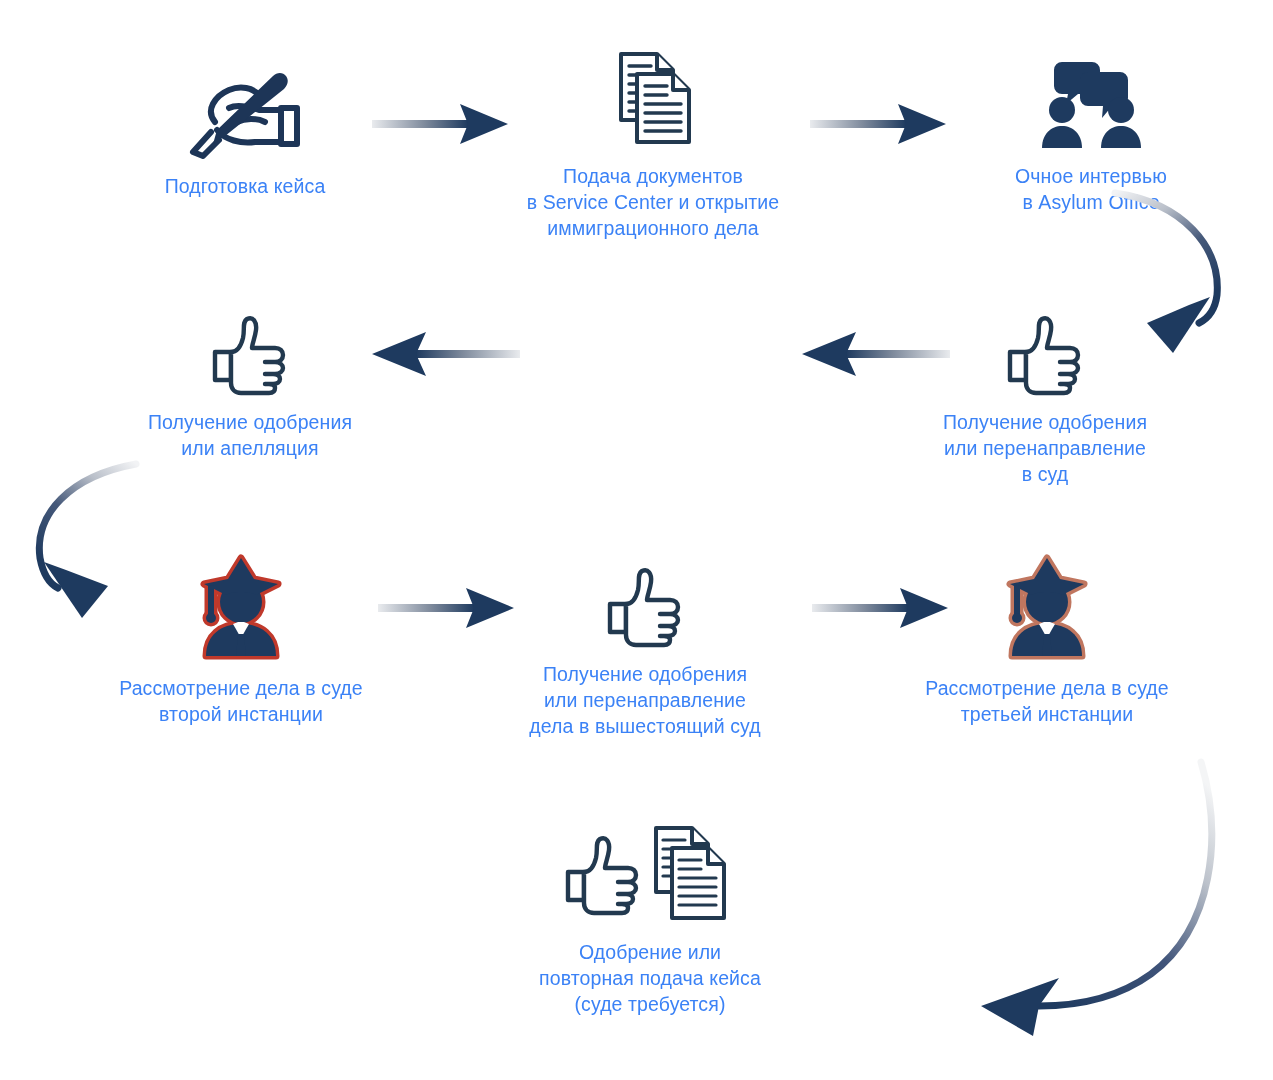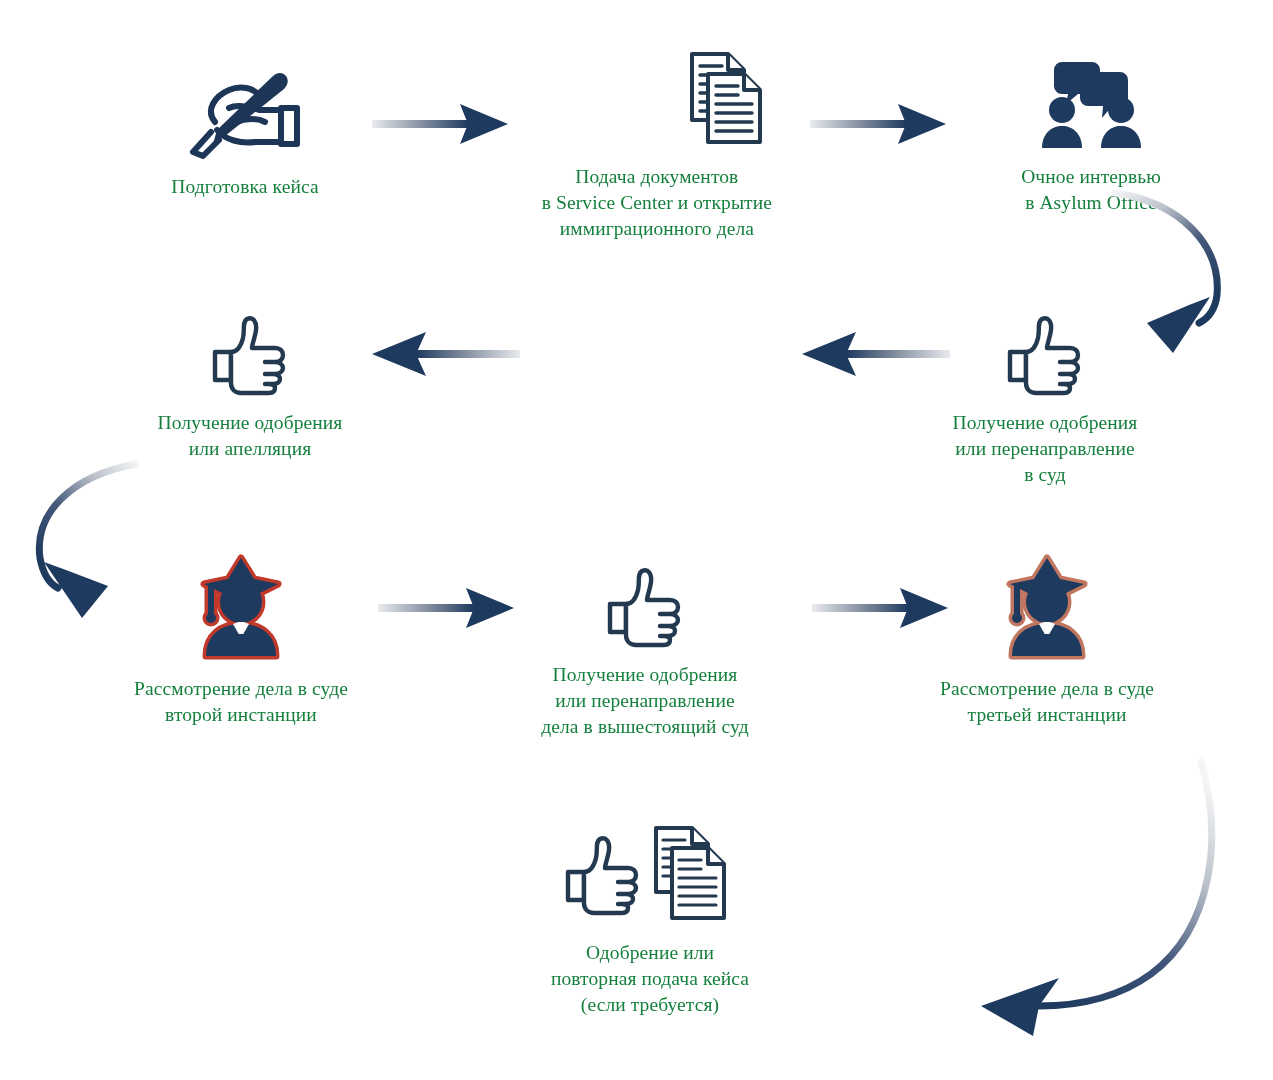--- a/index.html
+++ b/index.html
@@ -25,24 +25,23 @@
     text-align: center;
   }
   .node-icon {
     display: block;
     line-height: 0;
   }
   .node-label {
     margin-top: 14px;
     font-size: 19.5px;
     line-height: 1.33;
-    color: #15803d;
+    color: #3b82f6;
     white-space: pre-line;
     letter-spacing: 0.1px;
-    font-family: Liberation Serif, serif;
   }
   .arrow {
     position: absolute;
     line-height: 0;
   }
   .curve {
     position: absolute;
     line-height: 0;
   }
 </style>
@@ -76,21 +75,21 @@
           <stop offset="0%" stop-color="#e9ebee"></stop>
           <stop offset="55%" stop-color="#7e8a9c"></stop>
           <stop offset="100%" stop-color="#1e3a5f"></stop>
         </linearGradient>
       </defs>
       <rect x="0" y="22" width="96" height="8" fill="url(#gR1)"></rect>
       <path d="M88 6 L136 26 L88 46 L96 26 Z" fill="#1e3a5f"></path>
     </svg>
   </div>
 
-  <div class="node" style="left:462px; top:46px; width:310px;align-items:flex-end;">
+  <div class="node" style="left:498px; top:46px; width:310px;">
     <span class="node-icon">
       <svg width="96" height="104" viewBox="0 0 96 104">
         <g stroke="#22394f" stroke-width="4" fill="#ffffff" stroke-linejoin="round">
           <path d="M16 8 L52 8 L68 24 L68 74 L16 74 Z"></path>
           <path d="M52 8 L52 24 L68 24"></path>
         </g>
         <g stroke="#22394f" stroke-width="3.4" stroke-linecap="round">
           <line x1="24" y1="20" x2="46" y2="20"></line>
           <line x1="24" y1="29" x2="46" y2="29"></line>
           <line x1="24" y1="38" x2="60" y2="38"></line>
@@ -376,16 +375,16 @@
           <line x1="117" y1="47" x2="139" y2="47"></line>
           <line x1="117" y1="56" x2="154" y2="56"></line>
           <line x1="117" y1="65" x2="154" y2="65"></line>
           <line x1="117" y1="74" x2="154" y2="74"></line>
           <line x1="117" y1="83" x2="154" y2="83"></line>
         </g>
       </svg>
     </span>
     <div class="node-label">Одобрение или
 повторная подача кейса
-(если требуется)</div>
+(суде требуется)</div>
   </div>
 
 </div>
 
 </body></html>

